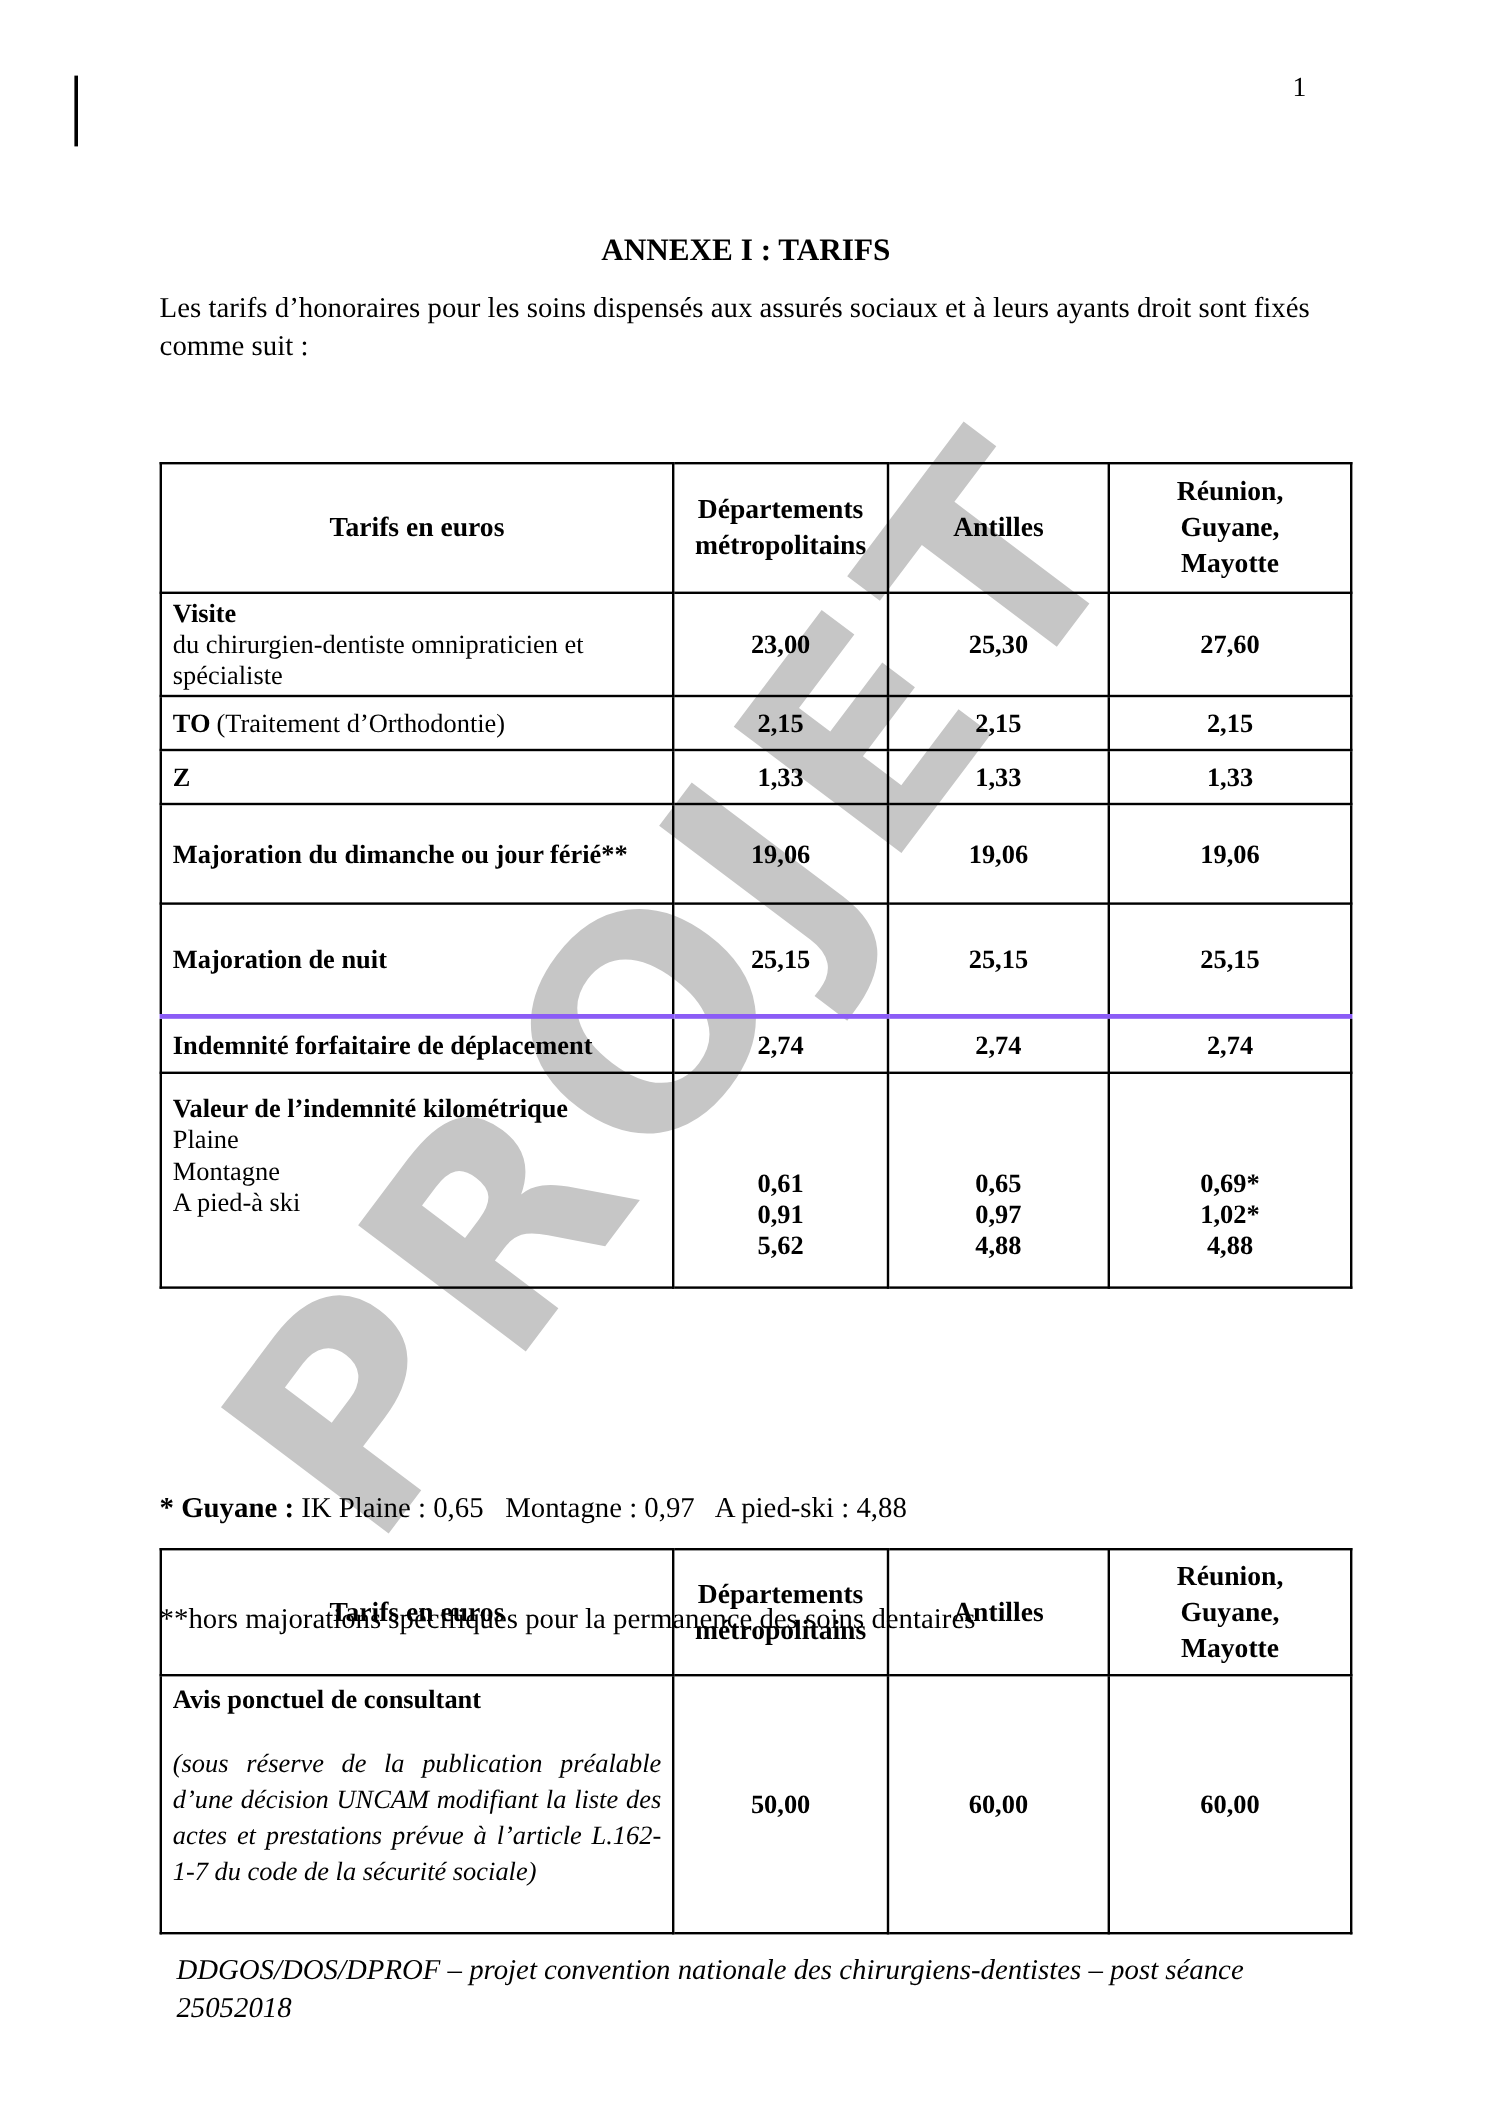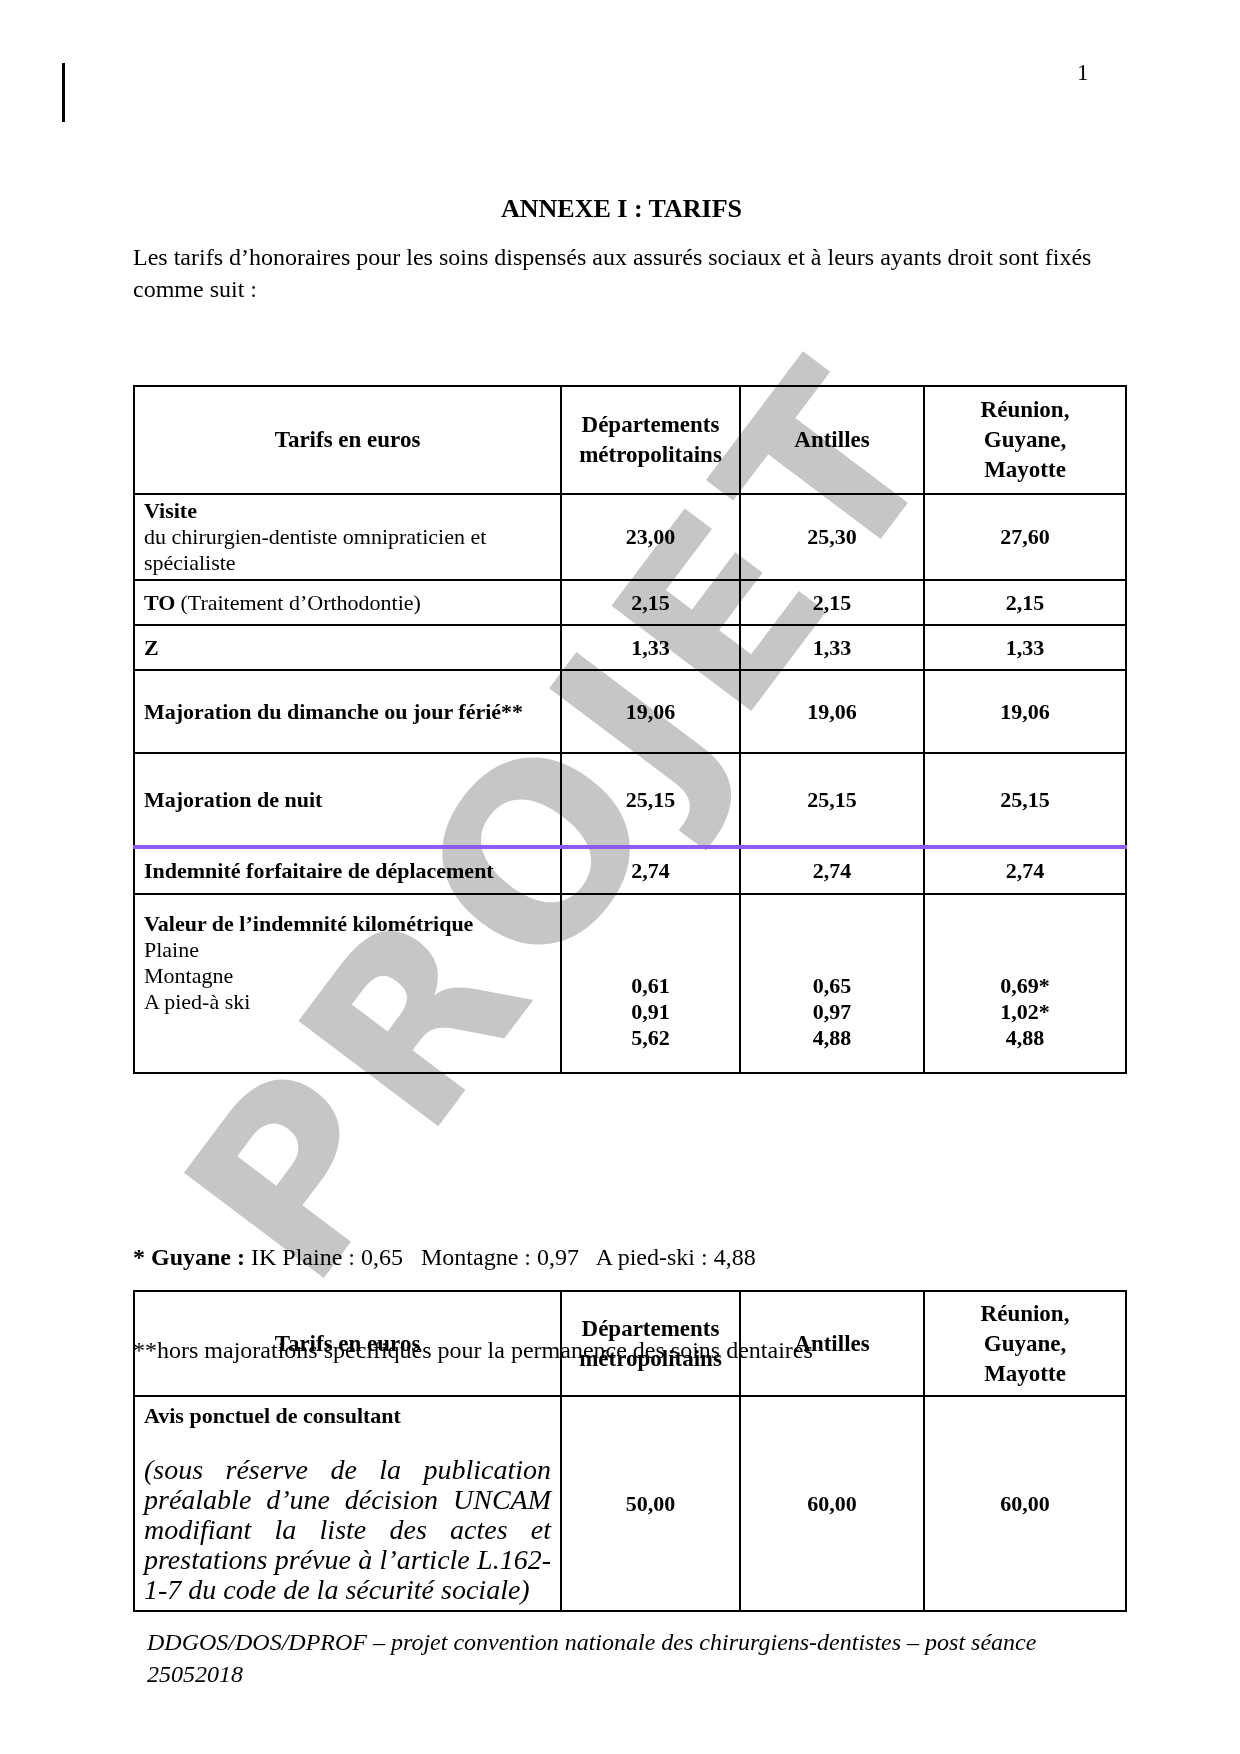--- a/index.html
+++ b/index.html
@@ -50,21 +50,21 @@
     padding:0 4px;
   }
   .b{font-weight:bold;}
   .sub-gap{margin-left:5px;}
   tr.thick td{border-top:4px solid #8b5cf6;}
   td.lab.ik{padding-top:16px;}
   td.val.ik{vertical-align:top;padding-top:78px;line-height:26px;}
   td.lab.avis{padding-top:6px;}
   .avis-note{
     font-style:italic;font-weight:normal;margin-top:26px;
-    text-align:justify;line-height:30px;font-size:28px;
+    text-align:justify;line-height:30px;font-size:22px;
     padding-right:3px;
   }
   .footnotes{
     position:absolute;left:133px;top:1180px;width:950px;
     font-size:24px;line-height:31px;white-space:pre-wrap;
   }
   .doc-footer{
     position:absolute;left:147px;top:1626px;width:920px;
     font-style:italic;font-size:24px;line-height:32px;
   }

